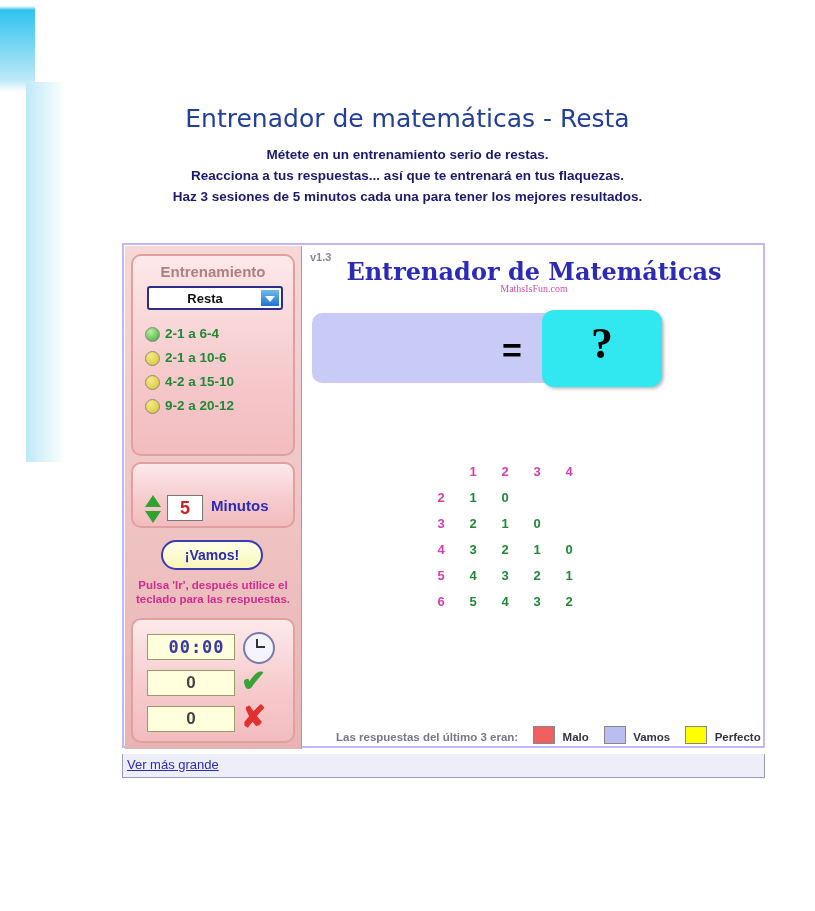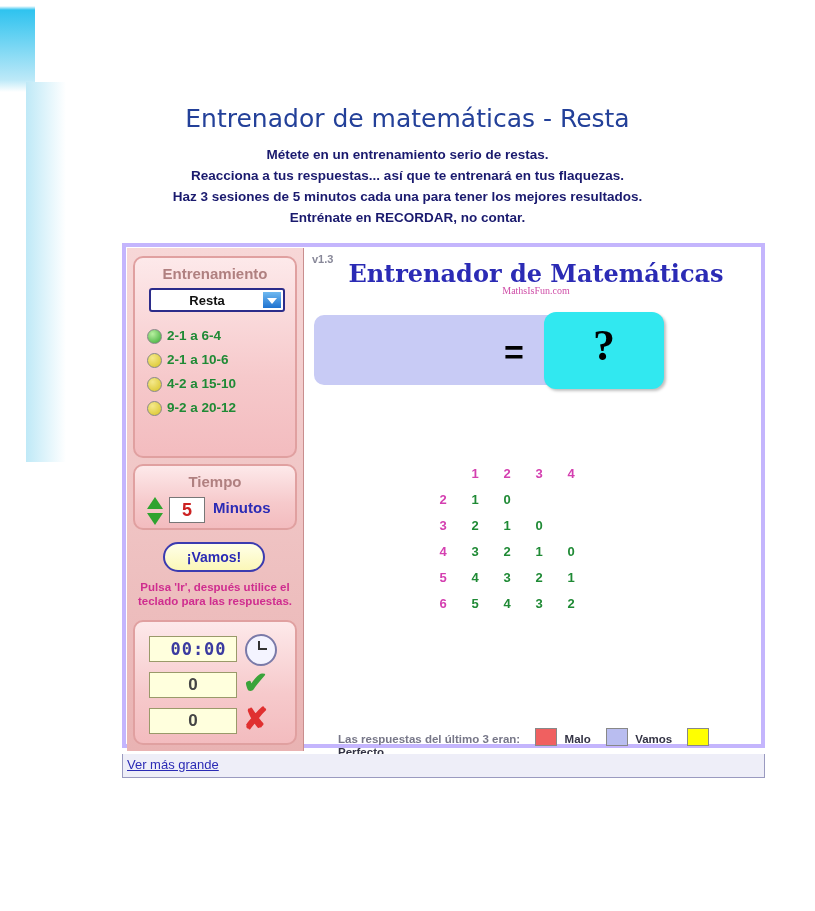--- a/index.html
+++ b/index.html
@@ -53,21 +53,21 @@
     line-height: 21px;
   }
   
   .app {
     position: absolute;
     left: 122px;
     top: 243px;
     width: 643px;
     height: 505px;
     background: #ffffff;
-    border: 4px solid #c4b5fd;
+    border: 2px solid #c4b5fd;
     box-sizing: border-box;
   }
   .version {
     position: absolute;
     left: 186px;
     top: 6px;
     font-size: 11px;
     color: #888899;
     font-weight: bold;
   }
@@ -422,21 +422,20 @@
 
 <div class="left-strip"></div>
 <div class="left-strip2"></div>
 
 <div class="page-title">Entrenador de matemáticas - Resta</div>
 
 <div class="intro">
   <div>Métete en un entrenamiento serio de restas.</div>
   <div>Reacciona a tus respuestas... así que te entrenará en tus flaquezas.</div>
   <div>Haz 3 sesiones de 5 minutos cada una para tener los mejores resultados.</div>
-  <div>Entrénate en RECORDAR, no contar.</div>
 </div>
 
 <div class="app">
 
   <div class="version">v1.3</div>
   <div class="app-title">Entrenador de Matemáticas</div>
   <div class="app-sub">MathsIsFun.com</div>
 
   <div class="sidebar">
 
@@ -458,21 +457,20 @@
         <span class="dot dot-yellow"></span>
         <span class="lbl">4-2 a 15-10</span>
       </div>
       <div class="level" style="top:142px">
         <span class="dot dot-yellow"></span>
         <span class="lbl">9-2 a 20-12</span>
       </div>
     </div>
 
     <div class="panel panel-time">
-      <div class="panel-head">Tiempo</div>
       <div class="time-row">
         <div class="spinner">
           <div class="spin-up"></div>
           <div class="spin-dn"></div>
         </div>
         <div class="time-val">5</div>
         <div class="time-unit">Minutos</div>
       </div>
     </div>
 

